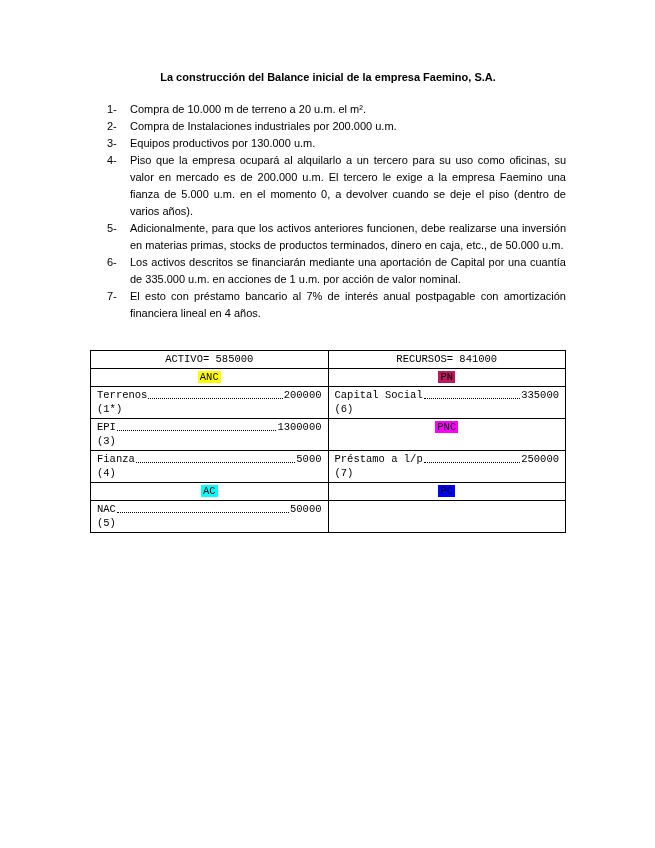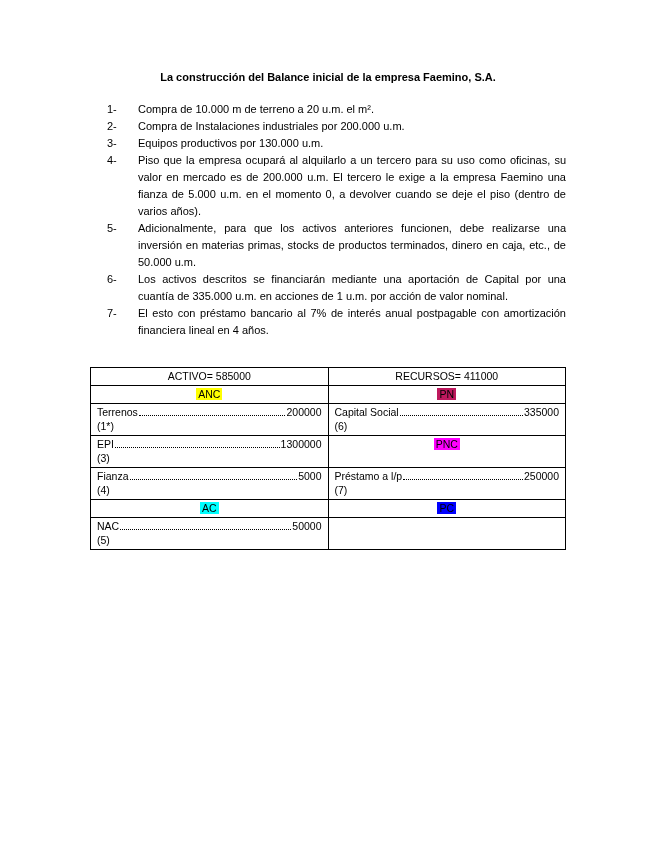--- a/index.html
+++ b/index.html
@@ -17,31 +17,32 @@
     font-size:11px; font-weight:bold; text-align:center;
     margin:0 0 17px 0; line-height:14px;
   }
   .intro {
     font-size:11px; line-height:16.5px; text-align:justify;
     margin:0 0 11px 0;
   }
   .num-list { margin:0 0 28px 0; padding-left:17px; }
   .list-item { display:flex; font-size:11px; line-height:17px; }
   .item-num { width:23px; flex:none; }
-  .item-text { flex:1; text-align:justify;margin-left:8px; }
+  .item-text { flex:1; text-align:justify; }
 
   .balance-table {
     width:476px; border-collapse:collapse; table-layout:fixed;
   }
   .balance-table td {
     border:1px solid #000000;
     padding:1px 6px 2px 6px;
     font-size:10.5px;
     vertical-align:top;
     line-height:14px;
+    font-family:Liberation Mono, monospace;
   }
   .cell-center { text-align:center; }
   .hl { padding:0 2px; }
   .entry-line { display:flex; align-items:flex-end; }
   .leader {
     flex:1 1 auto;
     border-bottom:1px dotted #000000;
     margin:0 1px 3px 1px;
     min-width:8px;
   }
@@ -85,21 +86,21 @@
     <div class="list-item">
       <span class="item-num">7-</span>
       <span class="item-text">El esto con préstamo bancario al 7% de interés anual postpagable con amortización financiera lineal en 4 años.</span>
     </div>
   </div>
 
   <table class="balance-table">
     <tbody>
         <tr>
       <td class="cell-center">ACTIVO= 585000</td>
-      <td class="cell-center">RECURSOS= 411000</td>
+      <td class="cell-center">RECURSOS= 841000</td>
     </tr>
     <tr>
       <td class="cell-center">
         <span class="hl" style="background: rgb(255, 255, 0);">ANC</span>
       </td>
       <td class="cell-center">
         <span class="hl" style="background: #be185d; text-align: right;">PN</span>
       </td>
     </tr>
     <tr>

